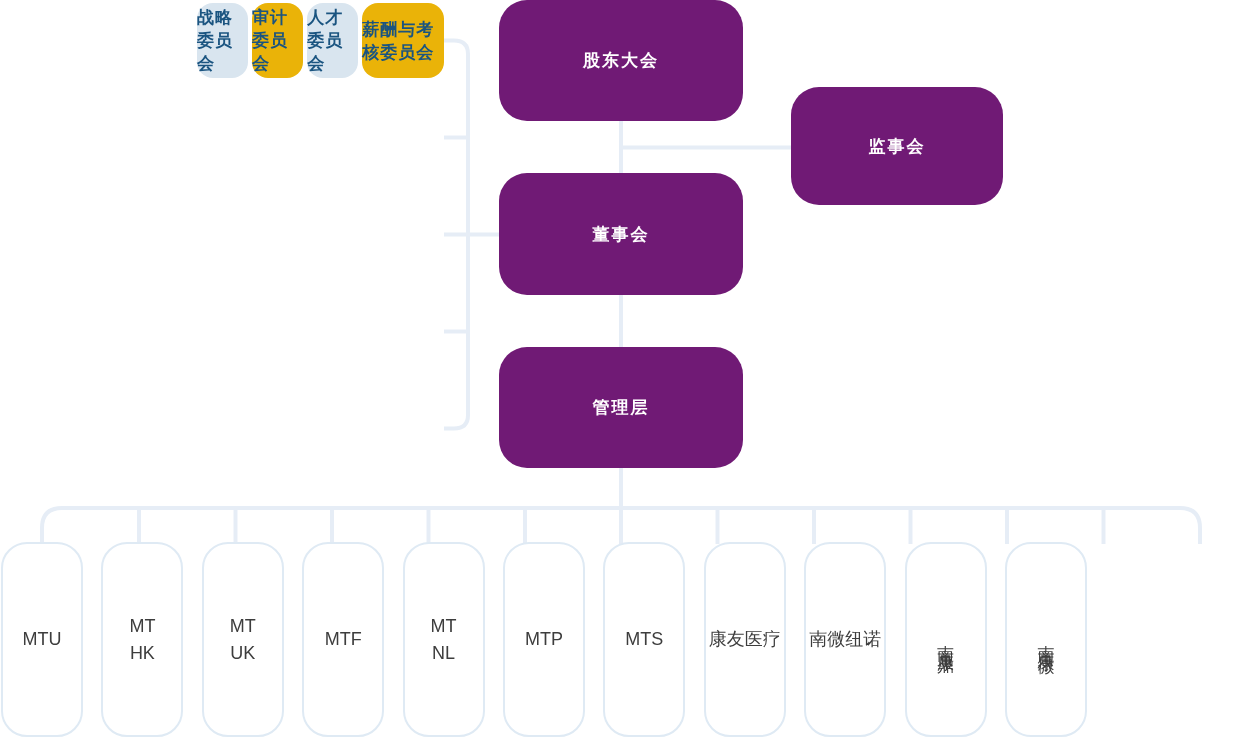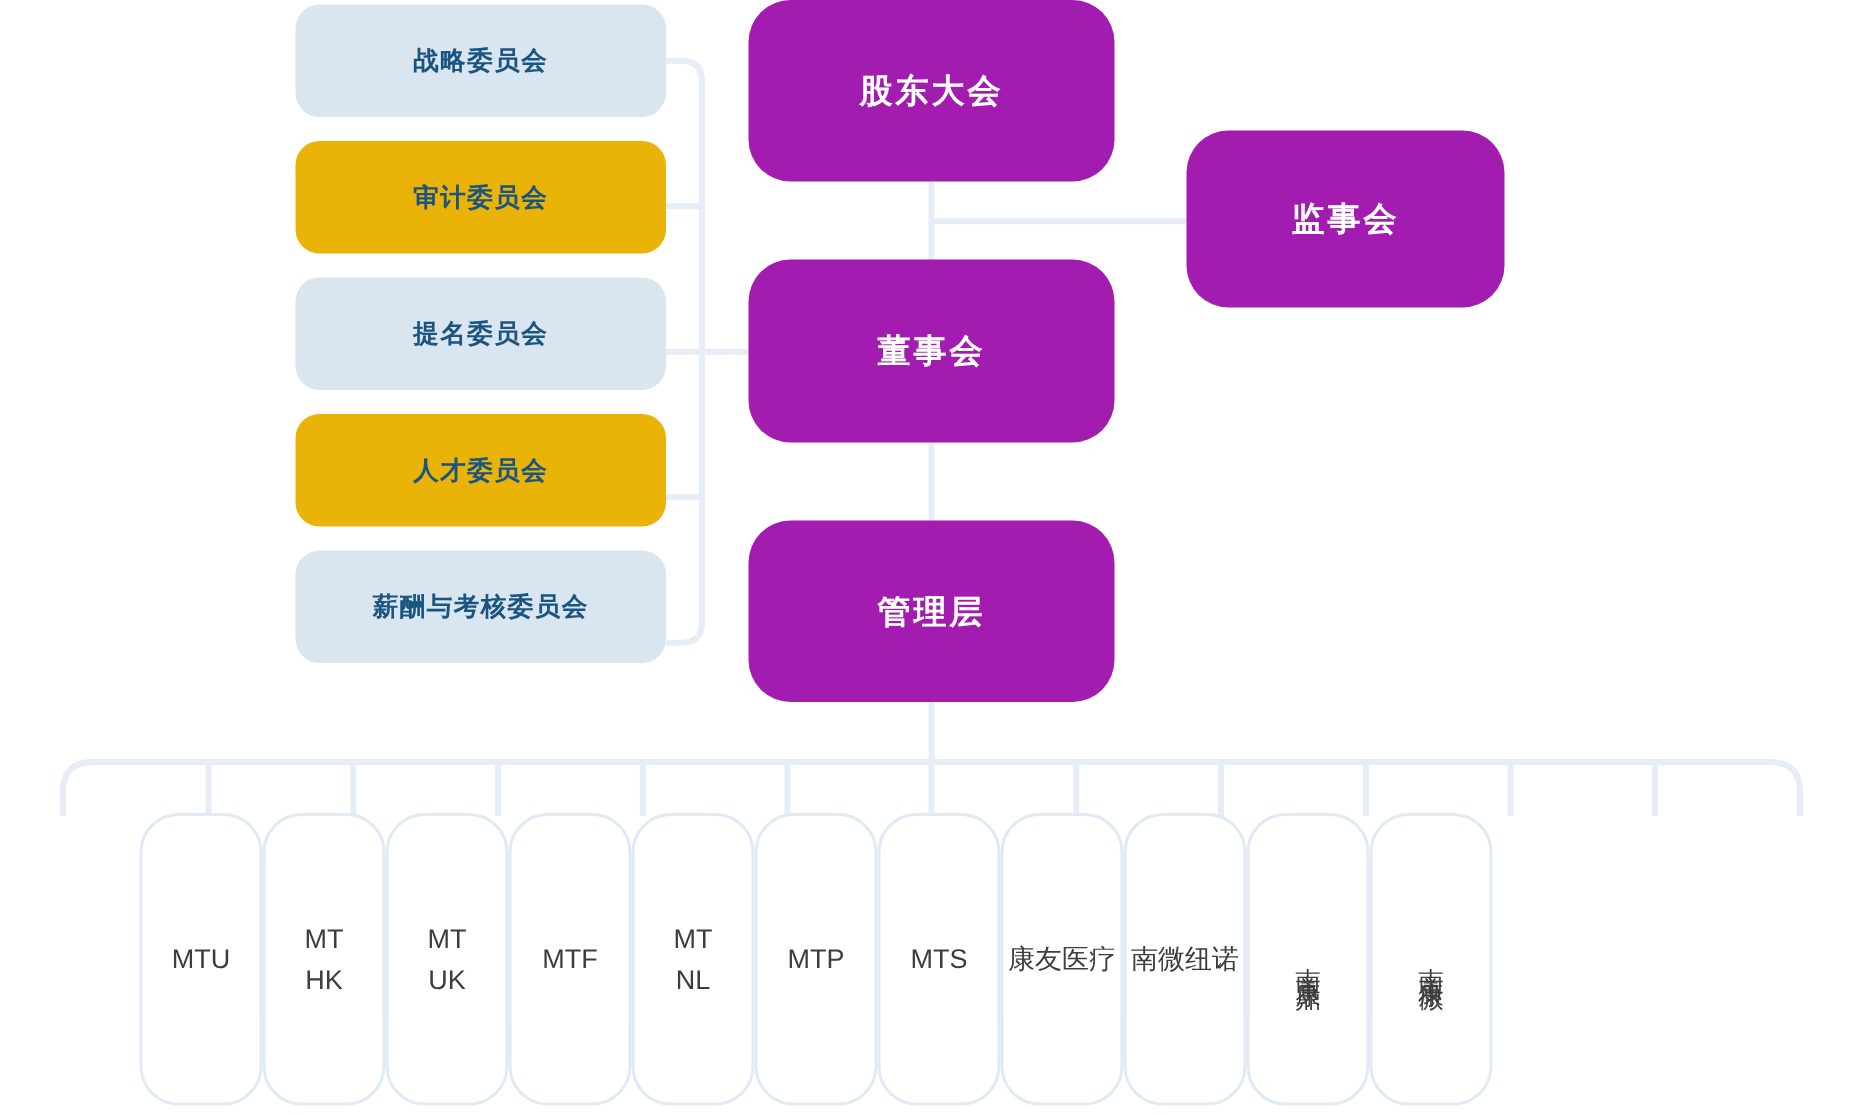--- a/index.html
+++ b/index.html
@@ -21,64 +21,63 @@
     top: 0;
     pointer-events: none;
   }
   
   .committees {
     position: absolute;
     left: 197px;
     top: 3px;
     width: 247px;
     display: flex;
-    flex-direction: column;
-    gap: 16px;
+    gap: 4px;
   }
   .committee {
     height: 75px;
     border-radius: 16px;
     background: #eab308;
     color: #1a5480;
     font-size: 17px;
     font-weight: bold;
     letter-spacing: 1px;
     display: flex;
     align-items: center;
     justify-content: center;
   }
   .committee:nth-child(odd) {
     background: #d9e5ef;
   }
   
   .node {
     position: absolute;
-    background: #a21caf;
+    background: #701a75;
     color: #ffffff;
-    font-size: 22px;
+    font-size: 17px;
     font-weight: bold;
     letter-spacing: 2px;
     border-radius: 28px;
     display: flex;
     align-items: center;
     justify-content: center;
     font-family: Liberation Mono, monospace;
   }
   .node--shareholders { left: 499px; top: 0px;   width: 244px; height: 121px; }
   .node--supervisory  { left: 791px; top: 87px;  width: 212px; height: 118px; }
   .node--board        { left: 499px; top: 173px; width: 244px; height: 122px; justify-content: center; }
   .node--management   { left: 499px; top: 347px; width: 244px; height: 121px; text-align: right; }
   
   .subsidiaries {
     position: absolute;
     left: 1px;
     top: 542px;
     width: 1086px;
     display: flex;
-    justify-content: center;
+    justify-content: space-between;
   }
   .subsidiary {
     box-sizing: border-box;
     width: 82px;
     height: 195px;
     background: #ffffff;
     border: 2px solid #dfeaf4;
     border-radius: 26px;
     color: #3d3d3d;
     font-size: 18px;
@@ -136,23 +135,20 @@
   </svg>
 
   <div class="committees">
     <div class="committee">
       <span>战略委员会</span>
     </div>
     <div class="committee">
       <span>审计委员会</span>
     </div>
     <div class="committee">
-      <span>提名委员会</span>
-    </div>
-    <div class="committee">
       <span>人才委员会</span>
     </div>
     <div class="committee">
       <span>薪酬与考核委员会</span>
     </div>
   </div>
 
   <div class="node node--shareholders">
     <span>股东大会</span>
   </div>

